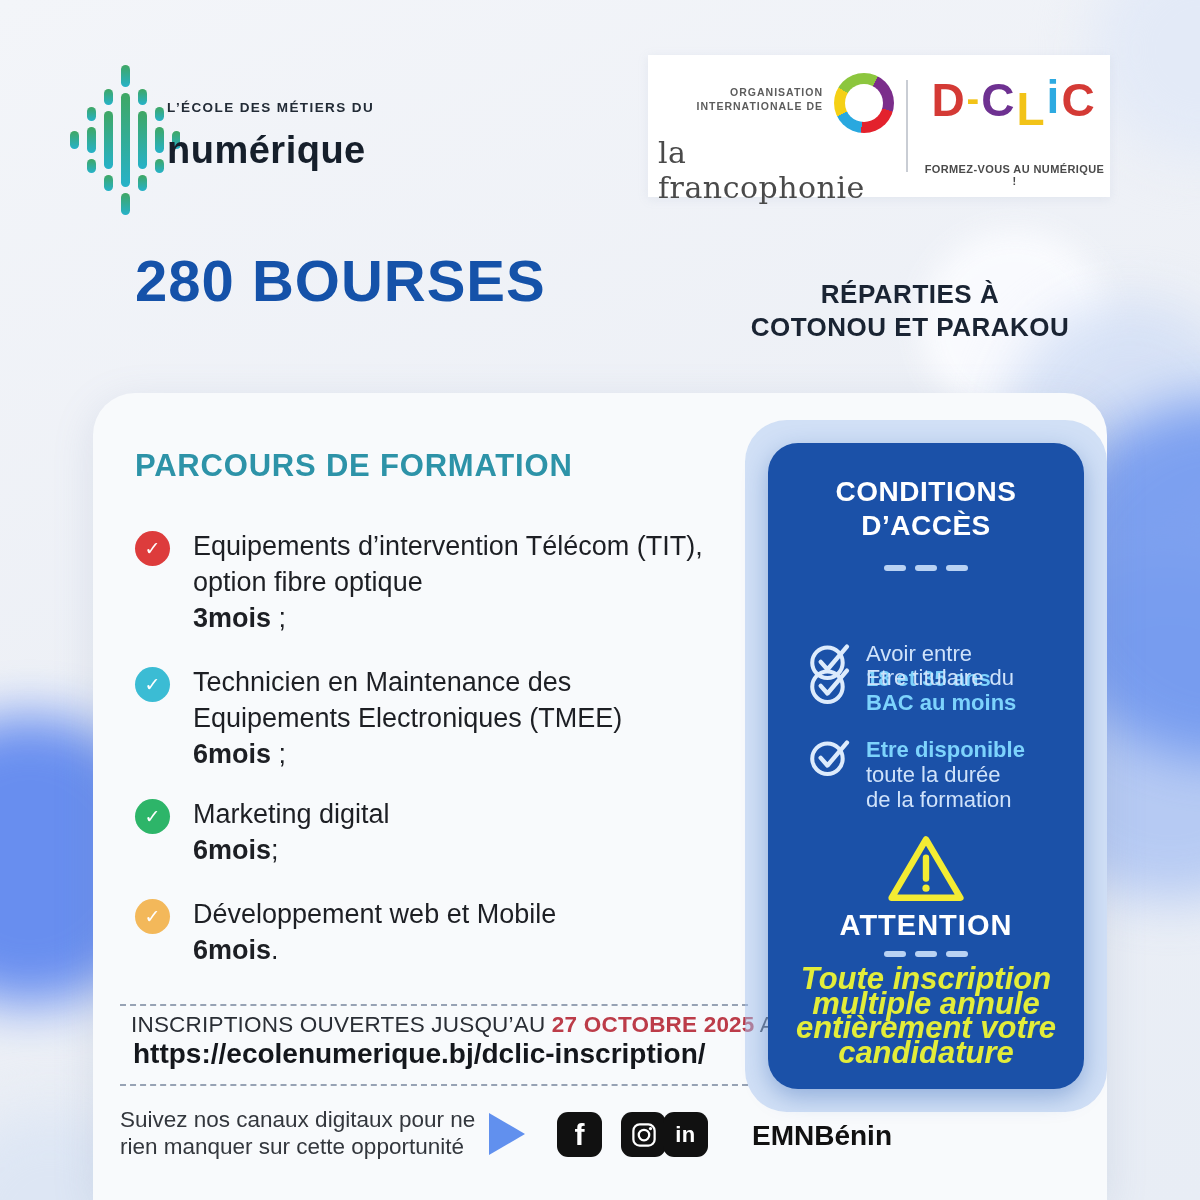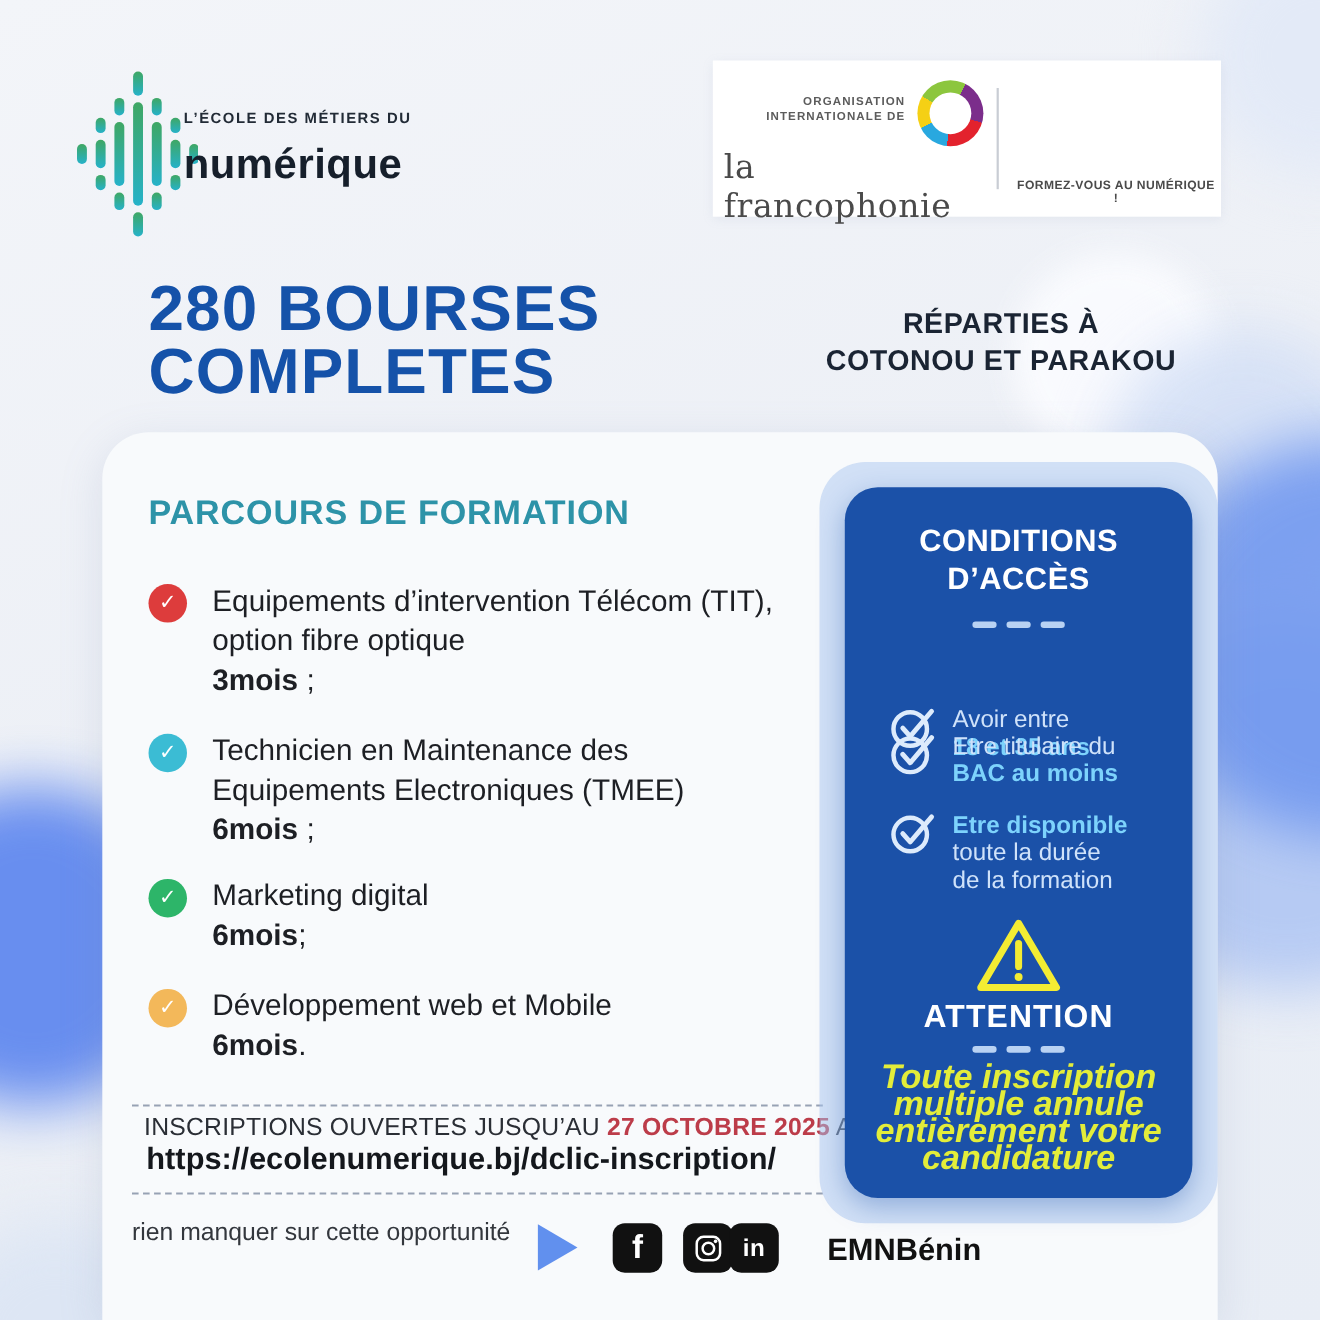--- a/index.html
+++ b/index.html
@@ -156,27 +156,29 @@
   <div class="logo-box">
     <div class="oif">
       <div class="oif-small">
         <span>ORGANISATION</span><br><span>INTERNATIONALE DE</span>
       </div>
       <div class="oif-ring"></div>
       <div class="oif-name">la francophonie</div>
     </div>
     <div class="logo-divider"></div>
     <div class="dclic">
+      <div class="dclic-letters">
+        <span style="color: rgb(212, 58, 53);">D</span><span style="color: rgb(242, 195, 24);">-</span><span style="color: rgb(110, 49, 145);">C</span><span style="color: rgb(242, 195, 24);">L</span><span style="color: rgb(45, 170, 225);">i</span><span style="color: rgb(212, 58, 53);">C</span>
+      </div>
       <div class="dclic-tagline">FORMEZ-VOUS AU NUMÉRIQUE !</div>
     </div>
   </div>
 
   <div class="headline">
     <div>280 BOURSES</div>
-    <div>COMPLETES</div>
   </div>
   <div class="location">
     <div>RÉPARTIES À</div>
     <div>COTONOU ET PARAKOU</div>
   </div>
 
   <div class="section-title">PARCOURS DE FORMATION</div>
 
   <div class="prog p1">
     <span class="check" style="background: rgb(221, 60, 60);">✓</span>
@@ -280,20 +282,21 @@
       </div>
     <div class="attn-text">
       <div>Toute inscription</div>
       <div>multiple annule</div>
       <div>entièrement votre</div>
       <div>candidature</div>
     </div>
   </div>
 
   <div class="follow">
+    <div>Suivez nos canaux digitaux pour ne</div>
     <div>rien manquer sur cette opportunité</div>
   </div>
   <div class="play"></div>
   <div class="social s-fb">f</div>
   <div class="social s-ig">
     <svg viewBox="0 0 24 24" width="30" height="30">
         <rect x="3.5" y="3.5" width="17" height="17" rx="5" fill="none" stroke="#fff" stroke-width="1.8"></rect>
         <circle cx="12" cy="12" r="4.2" fill="none" stroke="#fff" stroke-width="1.8"></circle>
         <circle cx="17.2" cy="6.8" r="1.3" fill="#fff"></circle>
       </svg>

